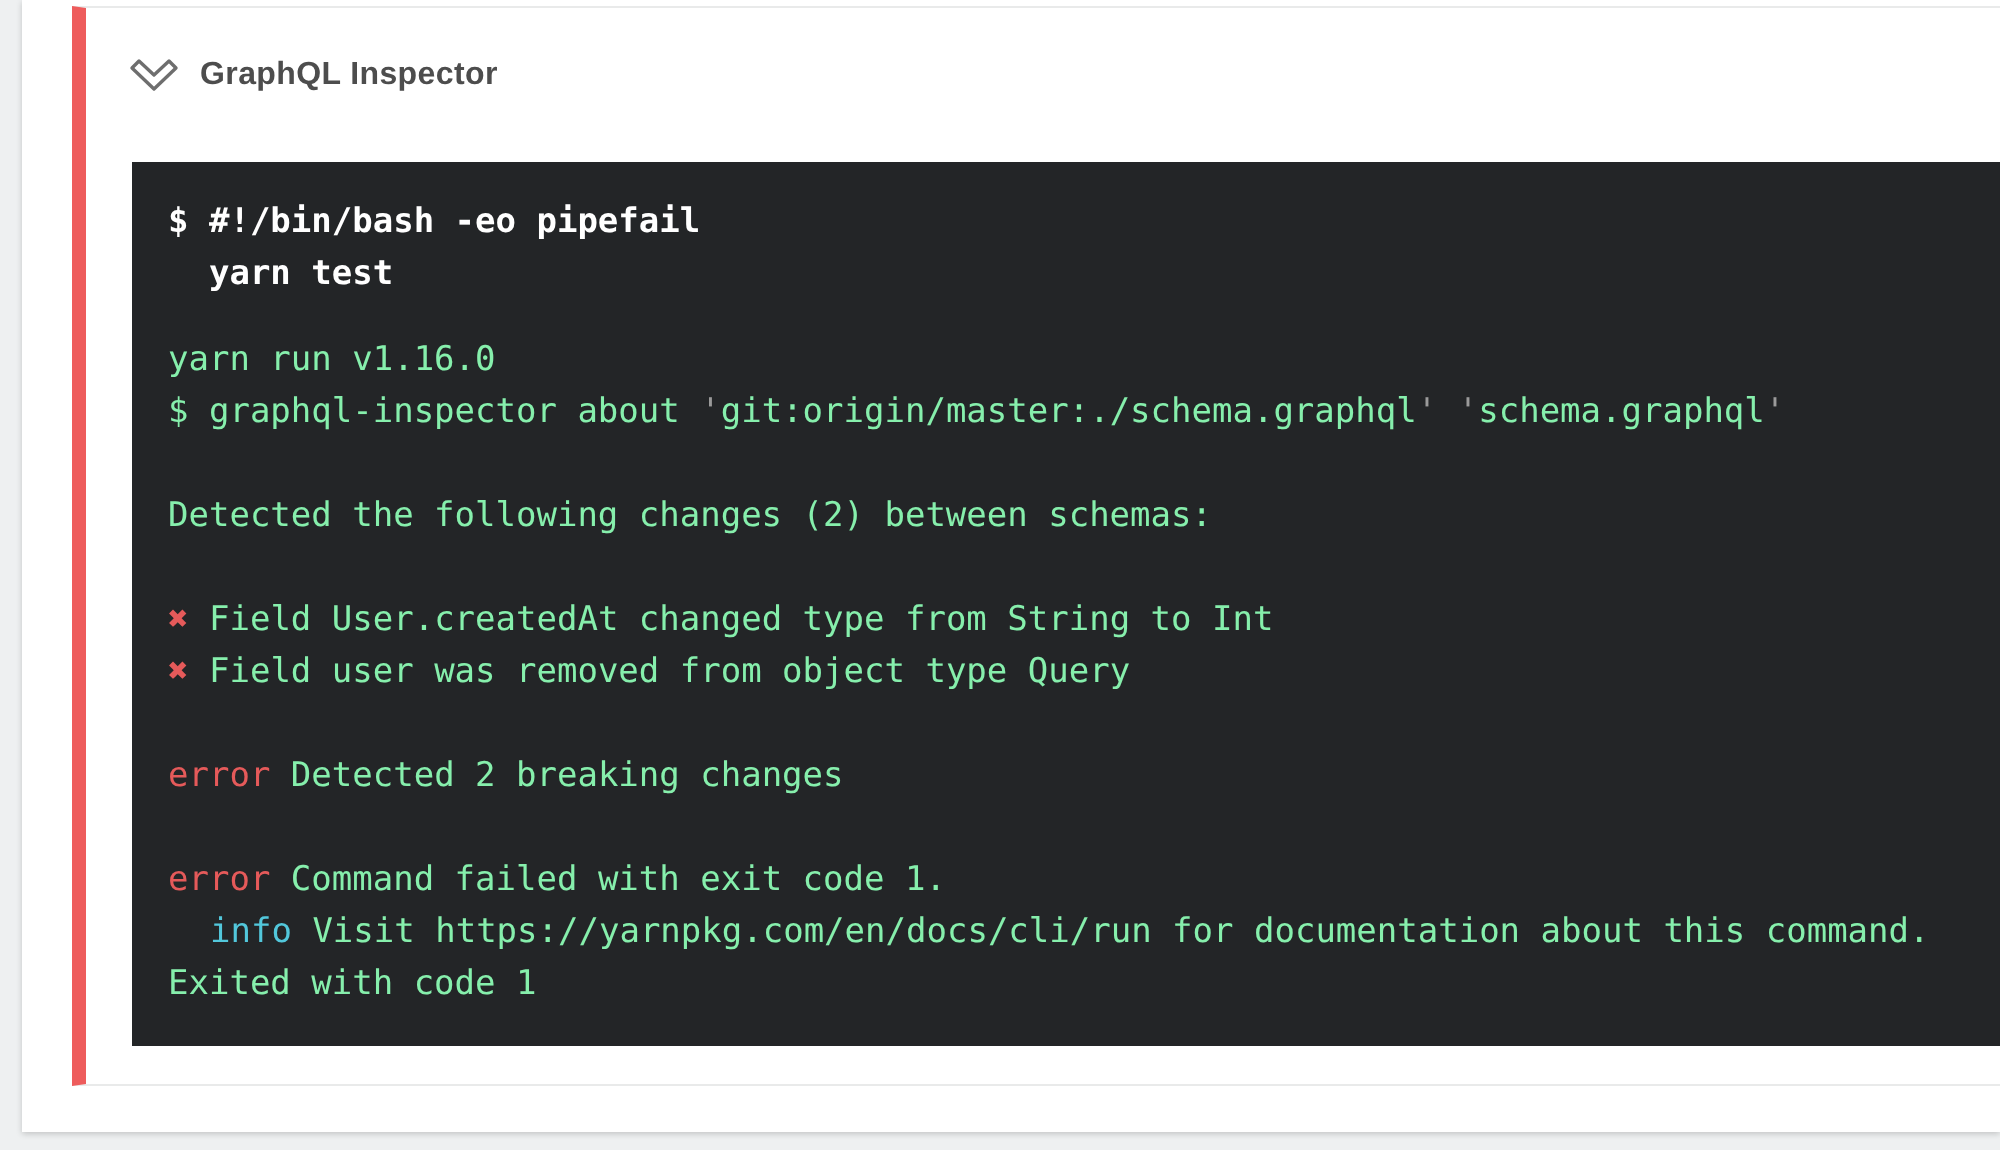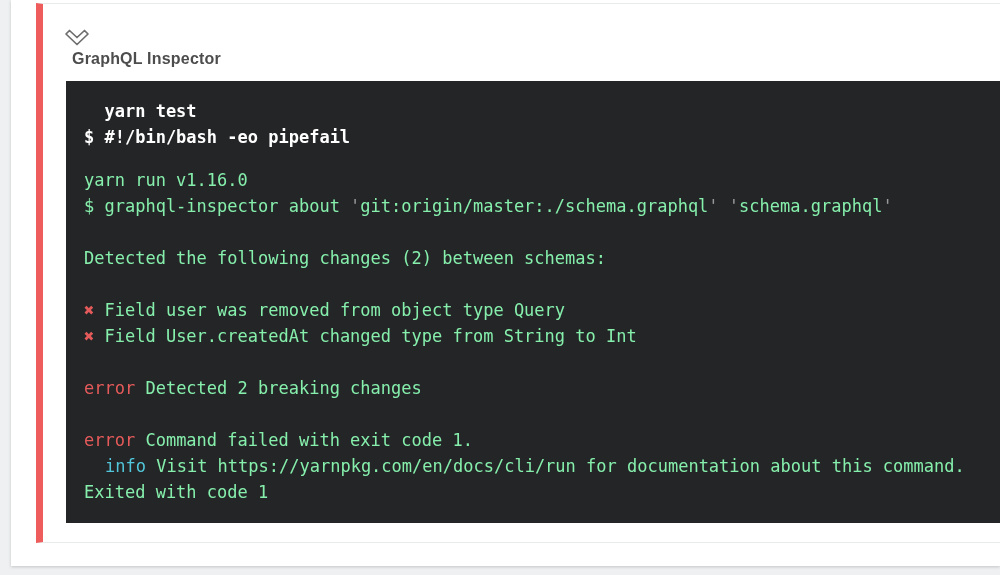--- a/index.html
+++ b/index.html
@@ -26,21 +26,20 @@
     border-bottom: 1px solid #e9eaea;
     border-left: 7px solid var(--stripe-red, #ee5c5c);
     background: #ffffff;
   }
   .section-header {
     height: 77px;
     padding: 23px 0 0 20px;
     display: flex;
     align-items: flex-start;
     cursor: pointer;
-    flex-direction: column;
   }
   .collapse-icon {
     width: 28px; height: 21px;
     flex: 0 0 auto;
     display: block;
   }
   .section-title {
     margin-left: 9px;
     margin-top: 1px;
     font-size: 16px;
@@ -79,31 +78,31 @@
 
     <div class="section-header">
       <svg class="collapse-icon" viewBox="0 0 28 21" fill="none" xmlns="http://www.w3.org/2000/svg">
         <path d="M3 7 L14 17.5 L25 7 L21.5 3.5 L14 10.5 L6.5 3.5 Z" stroke="#6e6e6e" stroke-width="1.7" stroke-linejoin="round" fill="none"></path>
       </svg>
       <div class="section-title">GraphQL Inspector</div>
     </div>
 
     <div class="terminal">
       <div class="command-block">
+          <div class="tline">$ #!/bin/bash -eo pipefail</div>
           <div class="tline">  yarn test</div>
-          <div class="tline">$ #!/bin/bash -eo pipefail</div>
         </div>
       <div>
           <div class="tline"><span class="seg-plain">yarn run v1.16.0</span></div>
           <div class="tline"><span class="seg-plain">$ graphql-inspector about </span><span class="seg-dim">'</span><span class="seg-plain">git:origin/master:./schema.graphql</span><span class="seg-dim">'</span><span class="seg-plain"> </span><span class="seg-dim">'</span><span class="seg-plain">schema.graphql</span><span class="seg-dim">'</span></div>
           <div class="tline">&nbsp;</div>
           <div class="tline"><span class="seg-plain">Detected the following changes (2) between schemas:</span></div>
           <div class="tline">&nbsp;</div>
+          <div class="tline"><span class="seg-x">✖</span><span class="seg-plain"> Field User.createdAt changed type from String to Int</span></div>
           <div class="tline"><span class="seg-x">✖</span><span class="seg-plain"> Field user was removed from object type Query</span></div>
-          <div class="tline"><span class="seg-x">✖</span><span class="seg-plain"> Field User.createdAt changed type from String to Int</span></div>
           <div class="tline">&nbsp;</div>
           <div class="tline"><span class="seg-error">error</span><span class="seg-plain"> Detected 2 breaking changes</span></div>
           <div class="tline">&nbsp;</div>
           <div class="tline"><span class="seg-error">error</span><span class="seg-plain"> Command failed with exit code 1.</span></div>
           <div class="tline"><span class="seg-info">info</span><span class="seg-plain"> Visit https://yarnpkg.com/en/docs/cli/run for documentation about this command.</span></div>
           <div class="tline"><span class="seg-plain">Exited with code 1</span></div>
         </div>
     </div>
 
   </div>

